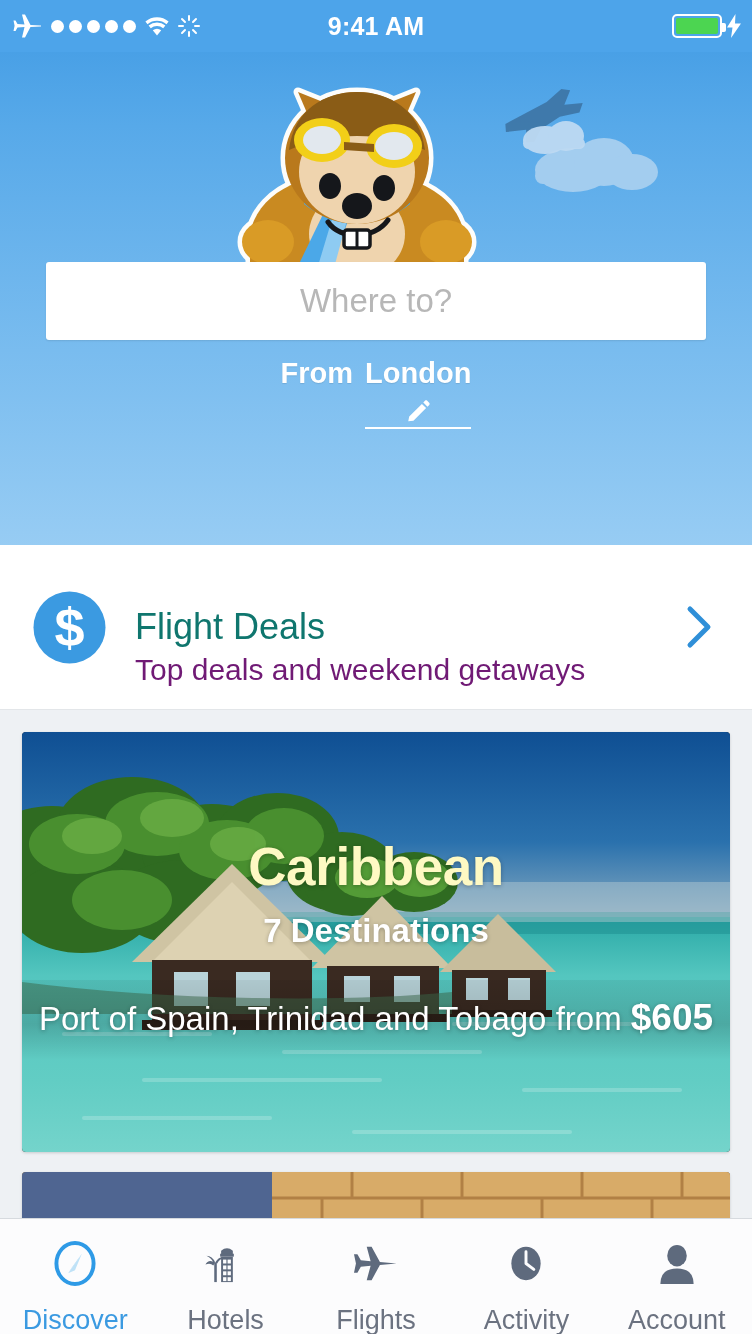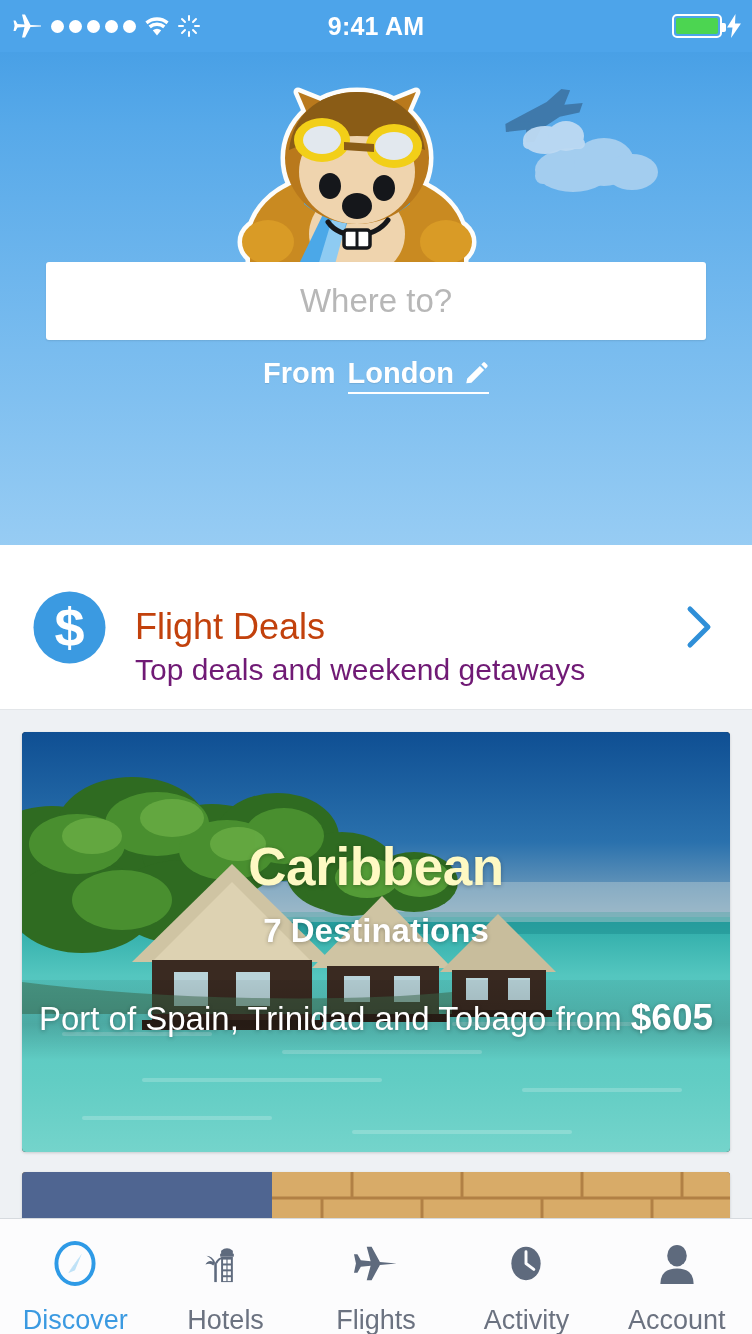--- a/index.html
+++ b/index.html
@@ -67,36 +67,36 @@
   .searchbox input::placeholder{ color:#b7b7b7; }
 
   .fromrow{
     position:absolute; left:0; right:0; top:357px; z-index:12;
     text-align:center; color:#fff; font-size:29px; font-weight:bold;
     text-shadow:0 1px 1px rgba(0,0,0,.10);
   }
   .fromrow .lbl{ margin-right:12px; }
   .fromrow .city{
     border-bottom:2.5px solid #fff; padding-bottom:2px;
-    display:inline-flex; align-items:center; gap:9px;
+    display:inline-flex; align-items:center; gap:9px;flex-direction:column;
   }
   .pencil{ width:26px; height:26px; }
 
   .skyline{ position:absolute; left:0; bottom:12px; width:752px; height:130px; }
   .ground{ position:absolute; left:0; bottom:0; width:752px; height:14px; background:#4f9fd8; }
 
   
   .deals{
     position:absolute; top:545px; left:0; width:752px; height:165px;
     background:#fff; display:flex; align-items:center; padding:0 22px 0 32px;
     border-bottom:1px solid #e3e6e9;
   }
   .deals-icon{ width:75px; height:75px; flex:0 0 auto; }
   .deals-text{ flex:1; margin-left:28px; }
-  .deals-title{ font-size:36px; color:#c2410c; line-height:1.12; font-weight:400;margin-top:40px; }
+  .deals-title{ font-size:36px; color:#0f766e; line-height:1.12; font-weight:400;margin-top:40px; }
   .deals-sub{ font-size:30px; color:#701a75; margin-top:6px; font-weight:400; }
   .chev{ width:34px; height:48px; flex:0 0 auto; margin-right:14px; }
 
   
   .list{
     position:absolute; top:710px; left:0; width:752px; height:508px;
     background:#eef1f4; overflow:hidden;
   }
   .card{
     position:absolute; left:22px; width:708px; border-radius:4px; overflow:hidden;

